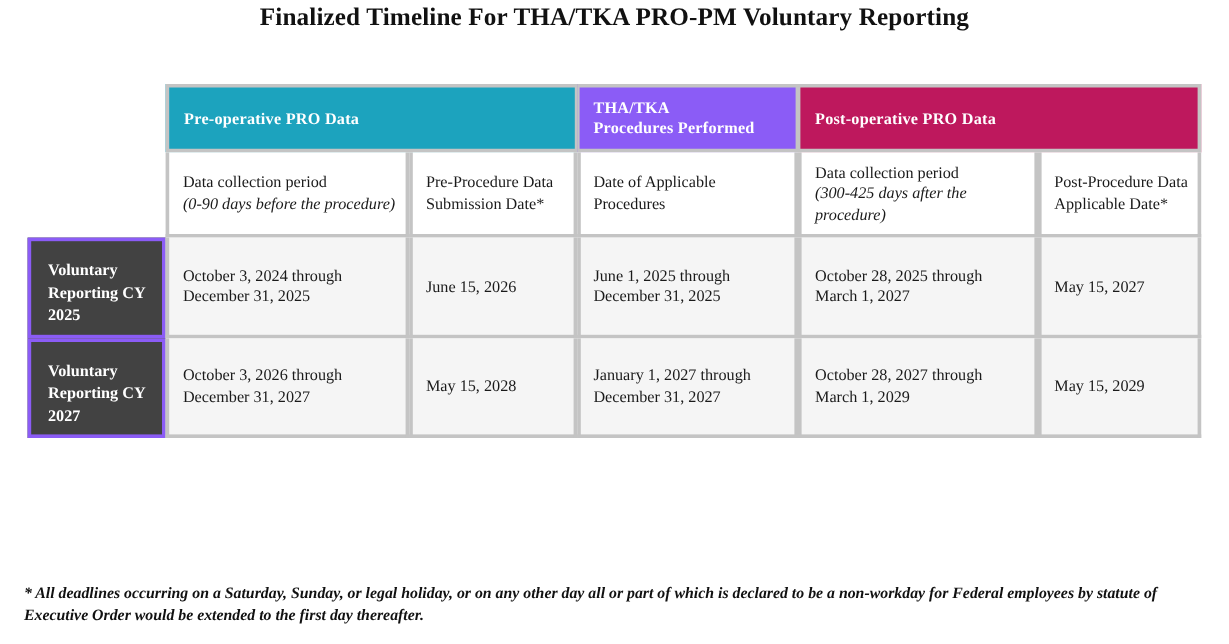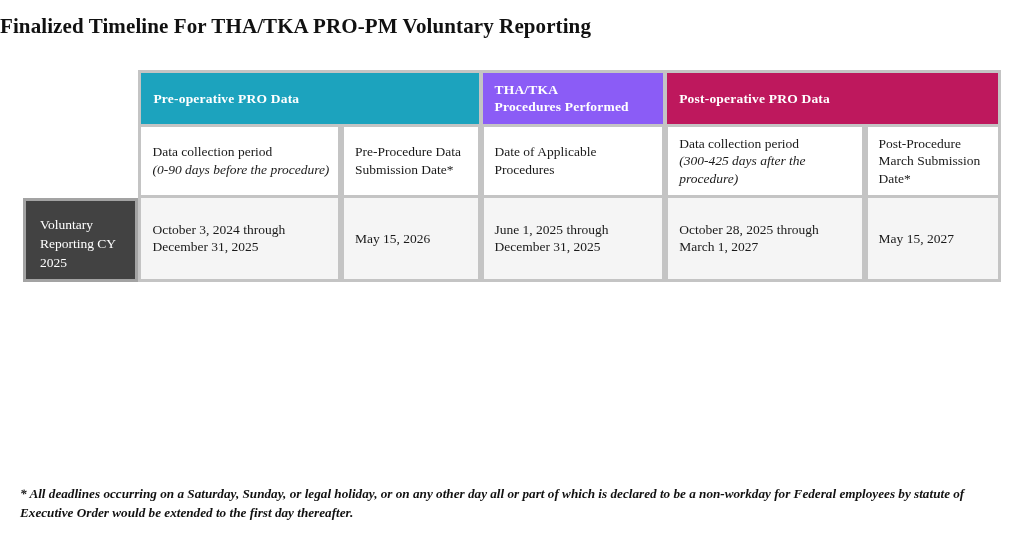--- a/index.html
+++ b/index.html
@@ -10,26 +10,27 @@
     width: 1024px;
     height: 537px;
     background: #ffffff;
     font-family: "Liberation Serif", serif;
     color: #1a1a1a;
     overflow: hidden;
     position: relative;
   }
 
   .page-title {
+    text-align: center;
     font-family: "Liberation Serif", serif;
     font-weight: bold;
     font-size: 21px;
     color: #111111;
     letter-spacing: 0.1px;
-    padding-top: 14px;
+    padding-top: 2px;
     margin: 0;
   }
 
   
   .table-wrap {
     position: absolute;
     left: 0;
     top: 70px;
     width: 1024px;
   }
@@ -91,26 +92,26 @@
   .sub .ital {
     font-style: italic;
     display: block;
   }
 
   
   .rowlabel {
     background: #424242;
     color: #ffffff;
     font-family: "Liberation Serif", serif;
-    font-weight: normal;
+    font-weight: bold;
     font-size: 13.5px;
     line-height: 1.42;
     vertical-align: middle;
     padding: 14px 8px 6px 14px;
-    border: 3px solid #a3a3a3;
+    border: 3px solid #8b5cf6;
     border-right-width: 3px;
     box-sizing: border-box;
     height: 80px;
   }
 
   
   .data {
     background: #f5f5f5;
     font-family: "Liberation Serif", serif;
     font-size: 13.5px;
@@ -172,34 +173,45 @@
           <span>Pre-Procedure Data Submission Date*</span>
         </td>
         <td class="sub">
           <span>Date of Applicable Procedures</span>
         </td>
         <td class="sub">
           <span>Data collection period</span>
           <span class="ital">(300-425 days after the procedure)</span>
         </td>
         <td class="sub">
-          <span>Post-Procedure March Submission Date*</span>
+          <span>Post-Procedure Data Applicable Date*</span>
         </td>
       </tr>
 
       <tr>
         <td class="rowlabel" style="white-space: pre-line;">Voluntary Reporting CY 2025</td>
         <td class="data" style="white-space: pre-line;">October 3, 2024 through
  December 31, 2025</td>
-        <td class="data" style="white-space: pre-line;">May 15, 2026</td>
+        <td class="data" style="white-space: pre-line;">June 15, 2026</td>
         <td class="data" style="white-space: pre-line;">June 1, 2025 through
 December 31, 2025</td>
         <td class="data" style="white-space: pre-line;">October 28, 2025 through
 March 1, 2027</td>
         <td class="data" style="white-space: pre-line;">May 15, 2027</td>
       </tr>
 
 
+      <tr>
+        <td class="rowlabel" style="white-space: pre-line;">Voluntary Reporting CY 2027</td>
+        <td class="data" style="white-space: pre-line;">October 3, 2026 through
+December 31, 2027</td>
+        <td class="data" style="white-space: pre-line;">May 15, 2028</td>
+        <td class="data" style="white-space: pre-line;">January 1, 2027  through
+December 31, 2027</td>
+        <td class="data" style="white-space: pre-line;">October 28, 2027 through
+March 1, 2029</td>
+        <td class="data" style="white-space: pre-line;">May 15, 2029</td>
+      </tr>
     </tbody>
   </table>
 </div>
 
 <div class="footnote">* All deadlines occurring on a Saturday, Sunday, or legal holiday, or on any other day all or part of which is declared to be a non-workday for Federal employees by statute of Executive Order would be extended to the first day thereafter.</div>
 
 </body></html>

